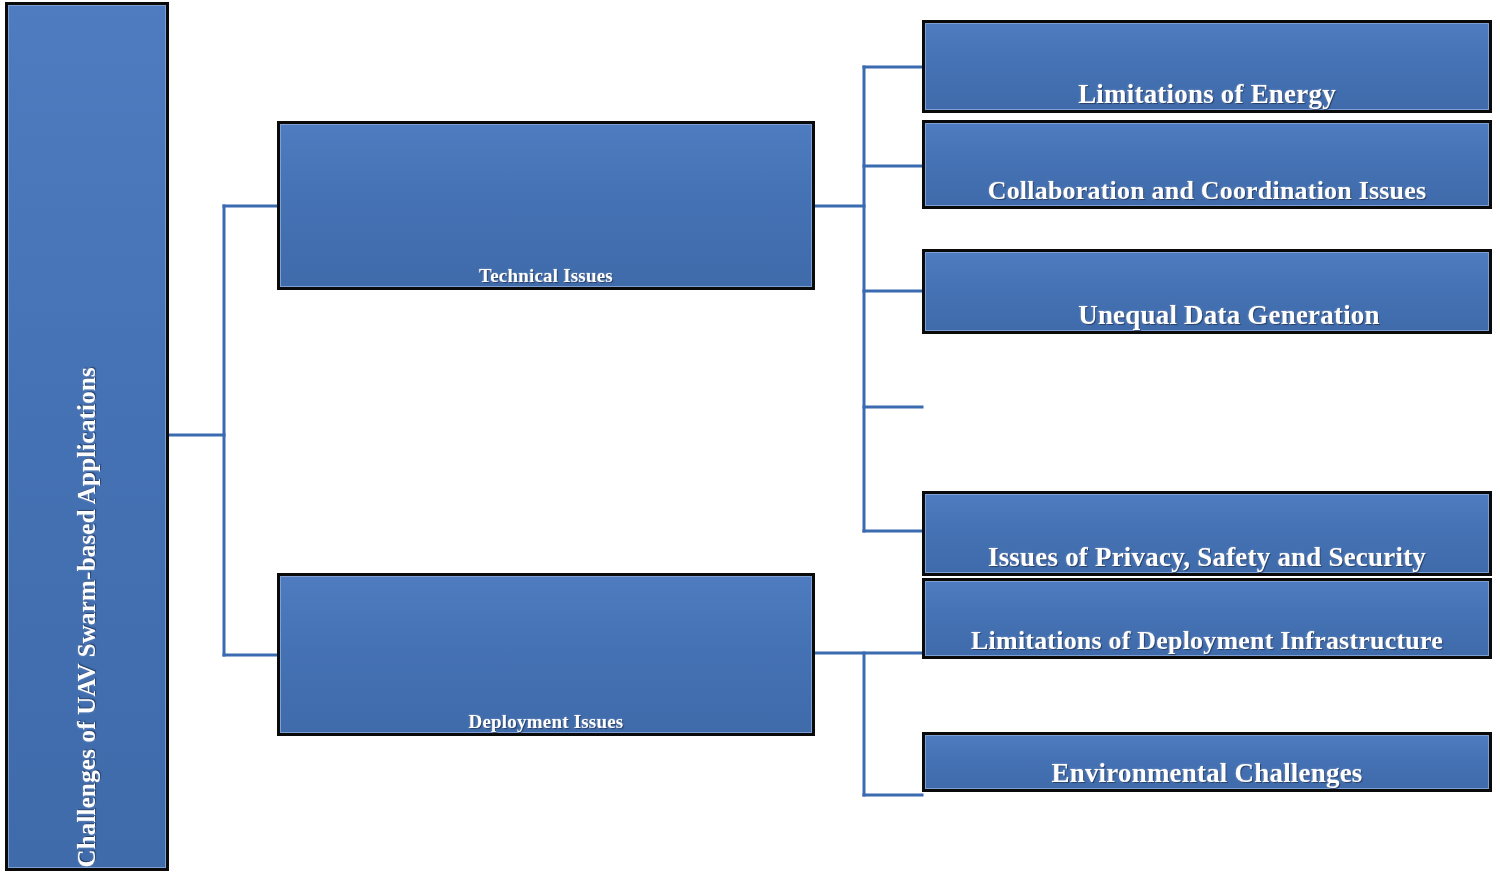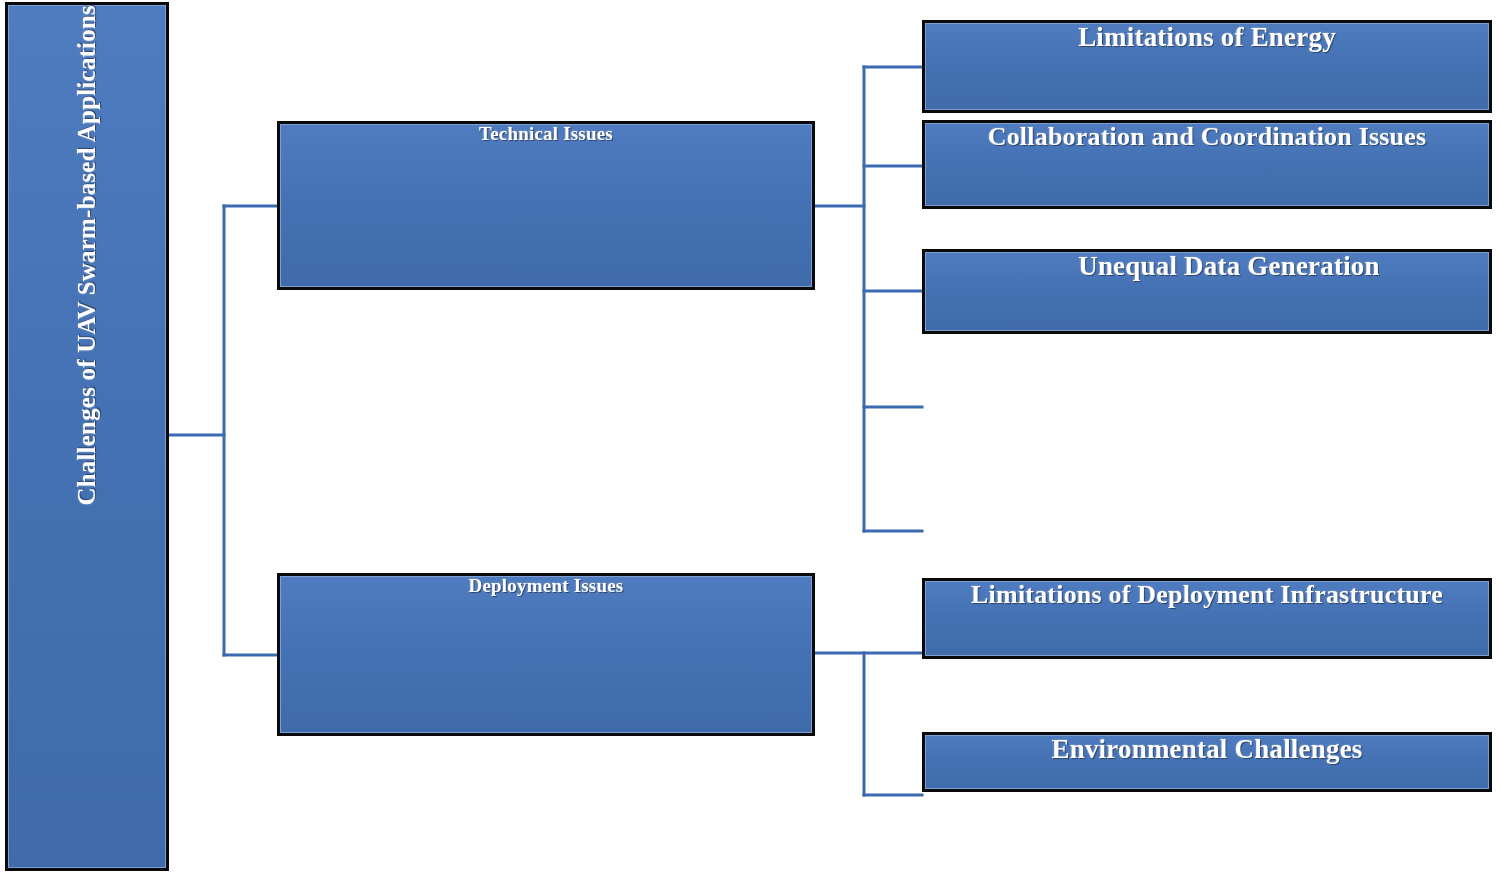--- a/index.html
+++ b/index.html
@@ -24,21 +24,21 @@
     height: 873px;
     pointer-events: none;
   }
   .node {
     position: absolute;
     box-sizing: border-box;
     background: linear-gradient(180deg, #4f7cc0 0%, #4572b4 45%, #3f6bab 100%);
     border: 3px solid #0a0a0a;
     box-shadow: 0 0 0 1px #7d9fd4 inset;
     display: flex;
-    align-items: flex-start;
+    align-items: flex-end;
     justify-content: center;
     z-index: 2;
   }
   .node .label {
     color: #ffffff;
     font-weight: bold;
     text-align: center;
     letter-spacing: 0.2px;
     text-shadow: 1px 1px 1px rgba(12, 28, 58, 0.65),
                  0 0 2px rgba(255,255,255,0.45);
@@ -137,20 +137,23 @@
 
   <div class="node leaf-node" id="leaf-node-1">
     <span class="label">Collaboration and Coordination Issues</span>
   </div>
 
   <div class="node leaf-node" id="leaf-node-2">
     <span class="label">Unequal Data Generation</span>
   </div>
 
 
+  <div class="node leaf-node" id="leaf-node-4">
+    <span class="label">Issues of Privacy, Safety and Security</span>
+  </div>
 
   <div class="node leaf-node" id="leaf-node-5">
     <span class="label">Limitations of Deployment Infrastructure</span>
   </div>
 
   <div class="node leaf-node" id="leaf-node-6">
     <span class="label">Environmental Challenges</span>
   </div>
 
 </div>

